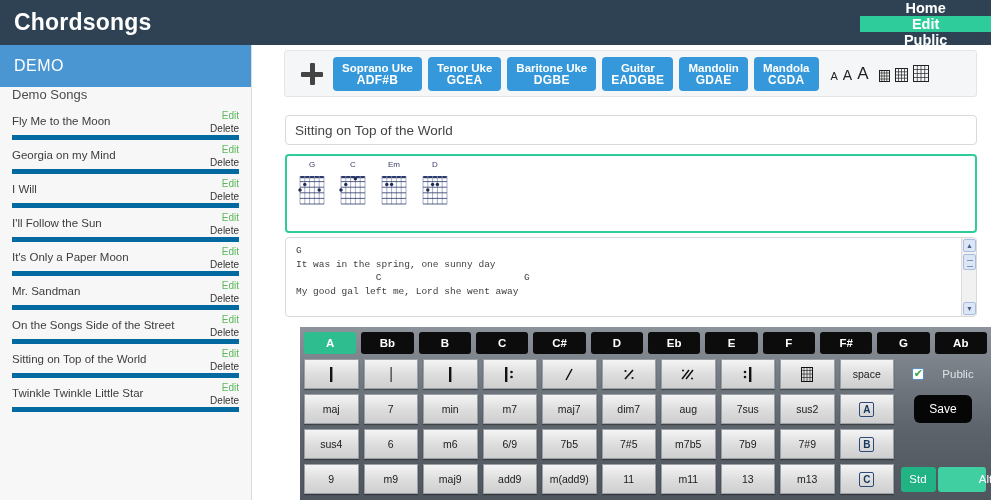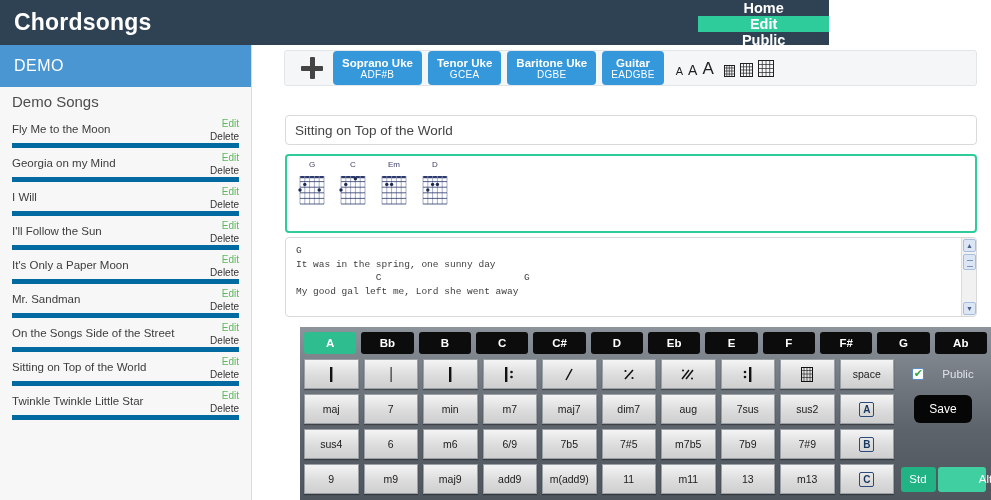--- a/index.html
+++ b/index.html
@@ -7,21 +7,21 @@
     margin: 0; padding: 0;
     width: 991px; height: 500px;
     overflow: hidden;
     font-family: "Liberation Sans", sans-serif;
     background: #ffffff;
   }
   .app { position: relative; width: 991px; height: 500px; background:#fff; }
 
   
   .navbar {
-    position: absolute; top:0; left:0; width:829px; height:45px;
+    position: absolute; top:0; left:0; width:991px; height:45px;
     background:#2f4254; display:flex; align-items:center;
   }
   .brand {
     color:#ffffff; font-size:23px; font-weight:bold; padding-left:14px;
     letter-spacing:0.2px; line-height:45px;
   }
   .nav-right { margin-left:auto; display:flex; height:45px;flex-direction:column; }
   .nav-item {
     display:flex; align-items:center; justify-content:center;
     padding:0 17px; height:45px; color:#ffffff;
@@ -32,21 +32,21 @@
   
   .sidebar {
     position:absolute; top:45px; left:0; width:252px; height:455px;
     background:#f7f7f7; border-right:1px solid #dcdcdc;
   }
   .sidebar-header {
     background:#4a96d2; color:#ffffff; height:42px; line-height:42px;
     padding-left:14px; font-size:16px; letter-spacing:0.5px;
   }
   .group-label {
-    font-size:15px; color:#4c4c4c; padding:6px 0 4px 12px;
+    font-size:13px; color:#4c4c4c; padding:0 0 4px 12px;
   }
   .song-row {
     position:relative; height:34px; border-bottom:5px solid #0369a1;
     margin:0 12px;
   }
   .song-title {
     position:absolute; left:0; top:50%; transform:translateY(-50%);
     font-size:11.5px; color:#3d3d3d; white-space:nowrap;
   }
   .song-actions {
@@ -55,39 +55,39 @@
     align-items:flex-end; line-height:1.28;
   }
   .act-edit { font-size:10px; color:#5cb85c; cursor:pointer; }
   .act-delete { font-size:10px; color:#333333; cursor:pointer; }
 
   
   .main { position:absolute; top:45px; left:252px; width:739px; height:455px; background:#ffffff; }
 
   
   .tool-panel {
-    position:absolute; top:5px; left:32px; width:693px; height:36px;
+    position:absolute; top:5px; left:32px; width:693px; height:47px;
     background:#f4f6f7; border:1px solid #e3e6e8; border-radius:3px;
     display:flex; align-items:center; padding:9px 8px;
   }
   .plus-btn {
     width:26px; height:26px; margin:0 8px 0 6px; position:relative; cursor:pointer; flex:none;
   }
   .plus-btn:before, .plus-btn:after {
     content:""; position:absolute; background:#444; border-radius:1px;
   }
   .plus-btn:before { left:11px; top:2px; width:5px; height:22px; }
   .plus-btn:after  { top:11px; left:2px; height:5px; width:22px; }
   .inst-btn {
     background:#3498db; color:#fff; border-radius:4px;
     display:flex; flex-direction:column; align-items:center; justify-content:center;
     height:34px; padding:0 9px; margin-right:6px; cursor:pointer; flex:none;
   }
   .inst-name { font-size:11.5px; font-weight:bold; line-height:13px; white-space:nowrap; }
-  .inst-tuning { font-size:10px; font-weight:normal; line-height:10px; letter-spacing:0.3px; }
+  .inst-tuning { font-size:12px; font-weight:bold; line-height:10px; letter-spacing:0.3px; }
   .size-icons { display:flex; align-items:flex-end; margin-left:6px; gap:5px; flex:none; }
   .size-a { color:#222; font-weight:normal; line-height:1; cursor:pointer; }
   .grid-icons { display:flex; align-items:flex-end; margin-left:10px; gap:5px; flex:none; }
   .grid-ic { display:block; cursor:pointer; }
 
   
   .title-input {
     position:absolute; top:115px; left:285px; width:692px; height:30px;
     border:1px solid #d9d9d9; border-radius:4px; background:#fff;
     font-size:13.5px; color:#444; padding:0 9px; outline:none;
@@ -288,20 +288,28 @@
             <span class="inst-name">Tenor Uke</span>
             <span class="inst-tuning">GCEA</span>
           </div>
           <div class="inst-btn">
             <span class="inst-name">Baritone Uke</span>
             <span class="inst-tuning">DGBE</span>
           </div>
           <div class="inst-btn">
             <span class="inst-name">Guitar</span>
             <span class="inst-tuning">EADGBE</span>
+          </div>
+          <div class="inst-btn">
+            <span class="inst-name">Mandolin</span>
+            <span class="inst-tuning">GDAE</span>
+          </div>
+          <div class="inst-btn">
+            <span class="inst-name">Mandola</span>
+            <span class="inst-tuning">CGDA</span>
           </div>
         </div>
       <div class="size-icons">
         <span class="size-a" style="font-size:11px">A</span>
         <span class="size-a" style="font-size:14px">A</span>
         <span class="size-a" style="font-size:17px">A</span>
       </div>
       <div class="grid-icons">
         <svg class="grid-ic" width="11" height="12" viewBox="0 0 11 12">
           <rect x="0.5" y="0.5" width="10" height="11" fill="none" stroke="#222"></rect>

